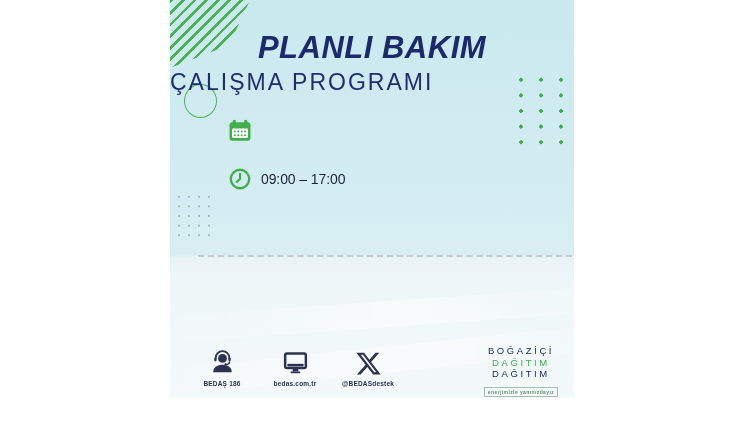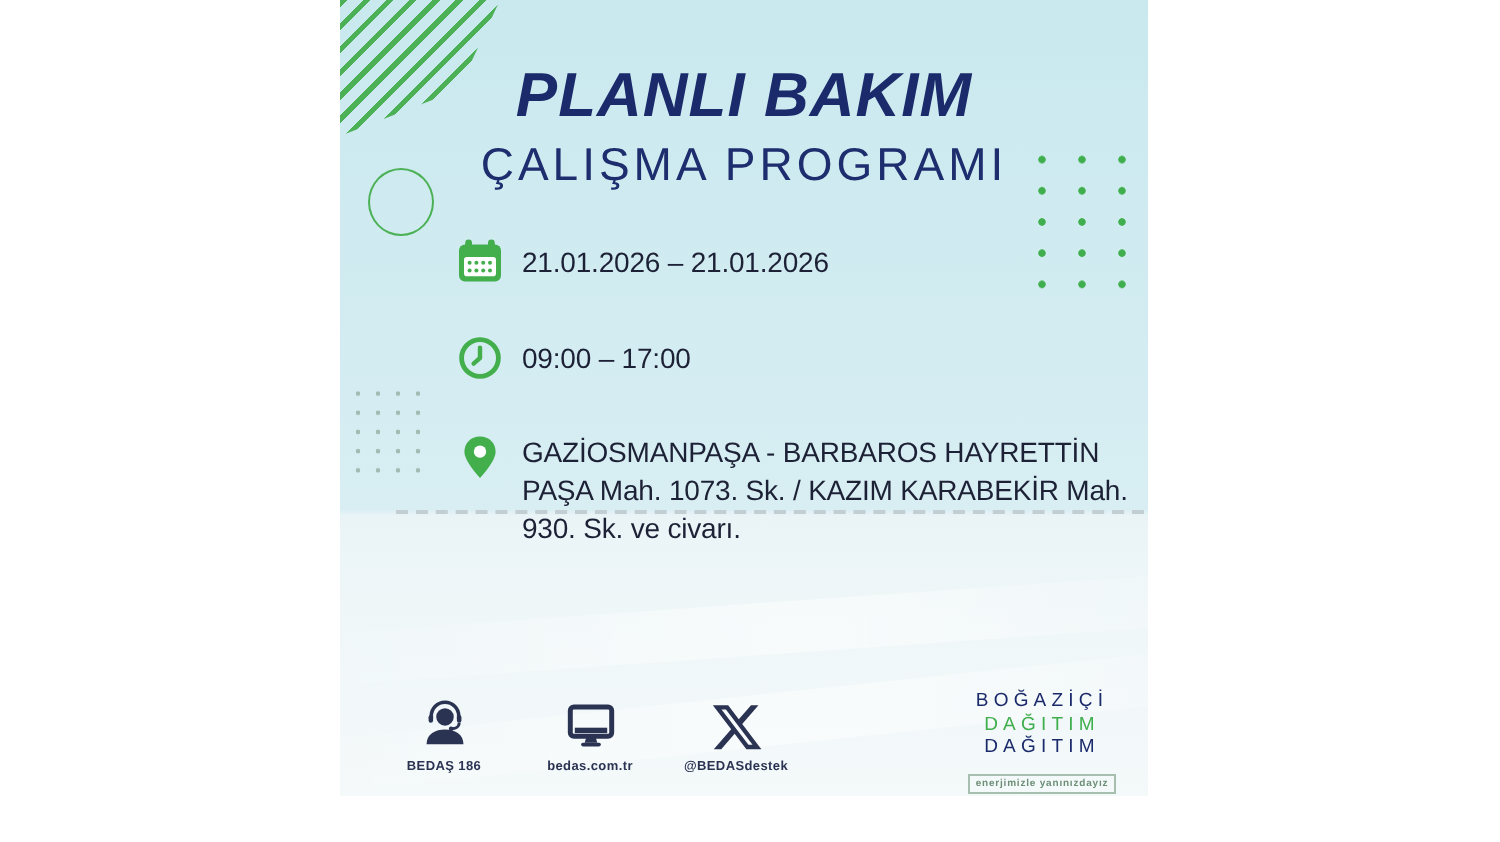--- a/index.html
+++ b/index.html
@@ -34,21 +34,21 @@
     background-size:10px 9.6px;
   }
   .wave { position:absolute; left:-30px; width:130%; height:26px; opacity:.55;
     background:linear-gradient(90deg, rgba(255,255,255,0), rgba(255,255,255,.9), rgba(255,255,255,0)); }
   .wave.w1 { top:300px; transform:rotate(-4deg); }
   .wave.w2 { top:345px; transform:rotate(-6deg); }
 
   
   .title1 { position:absolute; top:30px; left:0; width:100%; text-align:center;
     font-size:31px; font-weight:800; letter-spacing:.5px; color:#1b2a6b;font-style:italic; }
-  .title2 { position:absolute; top:69px; left:0; width:100%; text-align:center;
+  .title2 { position:absolute; top:69px; left:0; width:100%; 
     font-size:23px; font-weight:500; letter-spacing:2px; color:#1e2d6e; }
 
   
   .row { position:absolute; left:58px; display:flex; align-items:flex-start; }
   .row .ric { width:24px; height:26px; flex:0 0 24px; margin-right:9px; }
   .row .rtx { font-size:14px; font-weight:500; color:#1d2136; padding-top:4px;
               line-height:19px; width:322px; letter-spacing:-0.1px; }
   .row1 { top:118px; } .row2 { top:154px;margin-top:12px; } .row3 { top:184px; } .row4 { top:213px; }
 
   .divider { position:absolute; top:255px; left:28px; right:2px;
@@ -95,39 +95,31 @@
         <circle cx="6.8" cy="12.4" r="1"></circle>
           <circle cx="10.2" cy="12.4" r="1"></circle>
         <circle cx="13.6" cy="12.4" r="1"></circle>
           <circle cx="17" cy="12.4" r="1"></circle>
         <circle cx="6.8" cy="16.2" r="1"></circle>
           <circle cx="10.2" cy="16.2" r="1"></circle>
         <circle cx="13.6" cy="16.2" r="1"></circle>
           <circle cx="17" cy="16.2" r="1"></circle>
       </g>
     </svg>
-    <span class="rtx">21.01.2026 – 21.01.2026</span>
   </div>
 
   <div class="row row2">
     <svg class="ric" viewBox="0 0 24 24">
       <circle cx="12" cy="12" r="9.2" fill="none" stroke="#43ae4c" stroke-width="2.4"></circle>
       <path d="M12 6.8 L12 12 L8.8 14.8" fill="none" stroke="#43ae4c" stroke-width="2.2" stroke-linecap="round" stroke-linejoin="round"></path>
     </svg>
     <span class="rtx">09:00 – 17:00</span>
   </div>
 
 
-  <div class="row row4">
-    <svg class="ric" viewBox="0 0 24 24" style="height:31px">
-      <path d="M12 1.8 C7.3 1.8 4.2 5.2 4.2 9.4 C4.2 14.3 12 22.5 12 22.5 C12 22.5 19.8 14.3 19.8 9.4 C19.8 5.2 16.7 1.8 12 1.8 Z" fill="#43ae4c"></path>
-      <circle cx="12" cy="9.3" r="3.1" fill="#ffffff"></circle>
-    </svg>
-    <span class="rtx">GAZİOSMANPAŞA - BARBAROS HAYRETTİN PAŞA Mah. 1073. Sk. / KAZIM KARABEKİR Mah. 930. Sk. ve civarı.</span>
-  </div>
 
   <div class="divider"></div>
 
   <div class="contacts">
     <div class="citem">
       <svg viewBox="0 0 24 24">
         <circle cx="12" cy="8.4" r="3.9" fill="#2b3352"></circle>
         <path d="M3.8 20.6 C3.8 15.9 7.8 14 12 14 C16.2 14 20.2 15.9 20.2 20.6 Z" fill="#2b3352"></path>
         <path d="M5.9 9.4 V8 A6.1 6.1 0 0 1 18.1 8 V9.4" fill="none" stroke="#2b3352" stroke-width="1.6"></path>
         <rect x="4.7" y="7.6" width="2" height="3.4" rx="1" fill="#2b3352"></rect>

